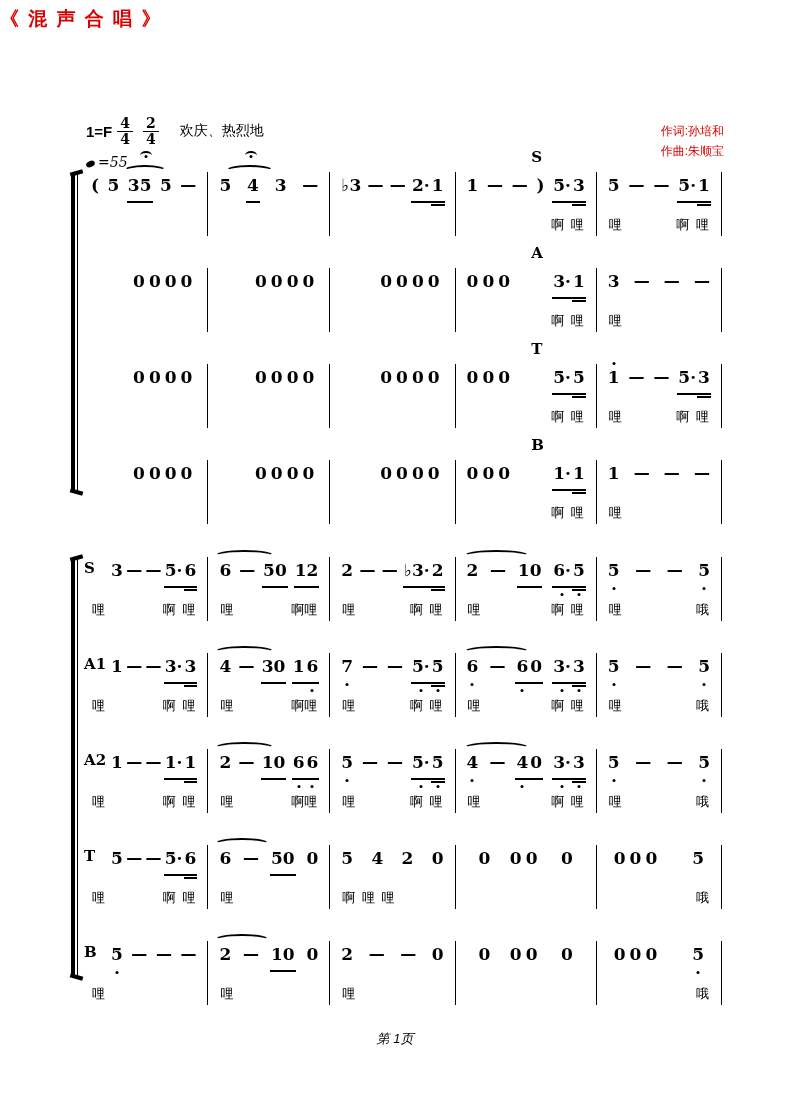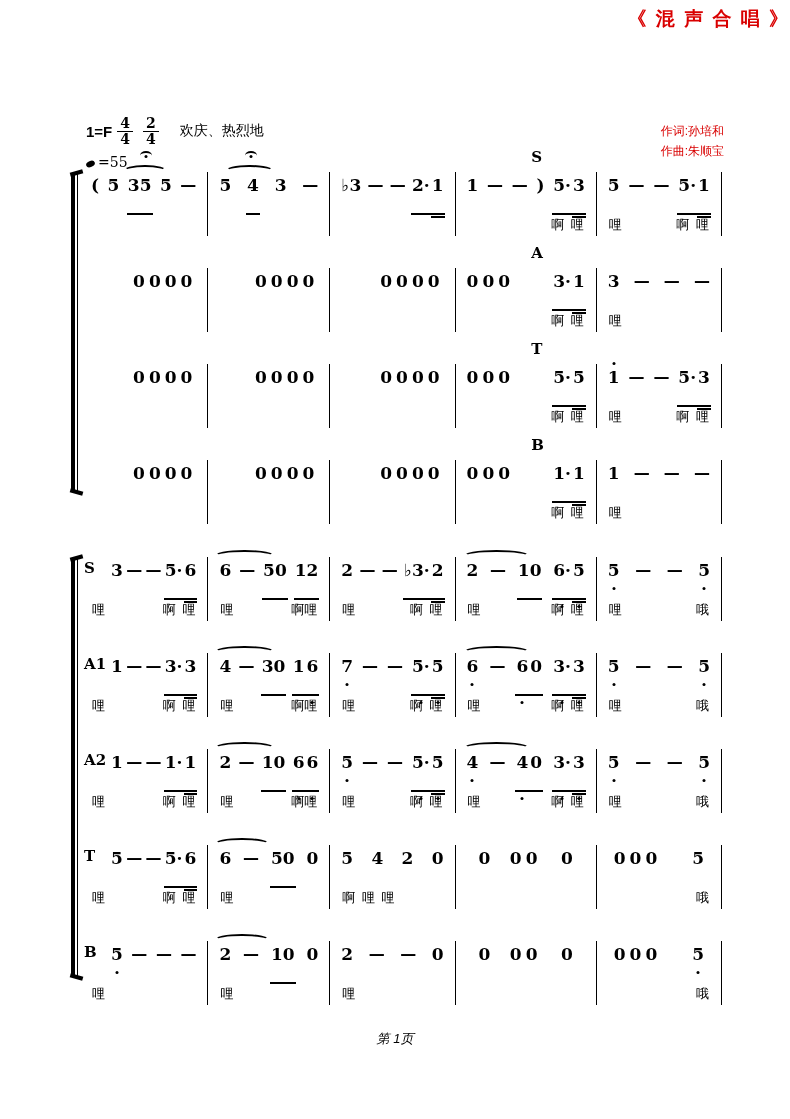--- a/index.html
+++ b/index.html
@@ -1,31 +1,31 @@
 <!DOCTYPE html>
 <html><head>
 <meta charset="utf-8">
 <style>
   html,body{margin:0;padding:0;background:#fff;}
   .page{position:relative;width:790px;height:1119px;background:#ffffff;overflow:hidden;
         font-family:"Liberation Sans",sans-serif;color:var(--ink,#000);}
   .title{padding-top:62px;text-align:center;font-family:"DejaVu Serif",serif;
          font-size:28px;font-weight:bold;letter-spacing:3px;color:var(--accent,#d90000);}
-  .subtitle{margin-top:6px;text-align:right;font-size:19px;font-weight:bold;
+  .subtitle{margin-top:6px;text-align:left;font-size:19px;font-weight:bold;
             letter-spacing:2px;color:var(--accent,#d90000);}
   
   .meta-left{position:absolute;left:86px;top:116px;font-size:14px;}
   .meta-line1{display:flex;align-items:center;font-weight:bold;}
   .key-sig{font-family:Liberation Sans, sans-serif;font-size:15px;}
   .frac{display:inline-block;text-align:center;margin:0 5px;font-family:"DejaVu Serif",serif;
         font-size:14px;line-height:1.05;}
   .frac .n{display:block;border-bottom:1.5px solid #000;padding:0 3px;}
   .frac .d{display:block;padding:0 3px;}
   .expr{margin-left:16px;font-size:14px;font-weight:normal;}
-  .meta-line2{margin-top:8px;font-family:"DejaVu Serif",serif;font-size:14px;}
+  .meta-line2{margin-top:8px;font-family:"DejaVu Serif",serif;font-size:14px;font-style:italic;}
   .notehead{display:inline-block;width:9px;height:6px;background:#000;border-radius:50%;
             transform:rotate(-22deg);margin-right:3px;}
   .credits{position:absolute;right:66px;top:122px;font-size:12px;line-height:1.65;
            color:var(--accent,#d90000);}
   
   .system{position:absolute;left:80px;width:642px;}
   .sys1{top:172px;}
   .sys2{top:557px;}
   .system::before{content:"";position:absolute;left:-9px;width:4px;background:#000;}
   .system::after{content:"";position:absolute;left:-3px;width:1px;background:#000;}
@@ -43,21 +43,21 @@
   .m1{flex:0 0 20%;} .m2{flex:0 0 19%;} .m3{flex:0 0 19.5%;} .m4{flex:0 0 22%;} .m5{flex:0 0 19.5%;}
   .notes{display:flex;justify-content:space-between;align-items:baseline;
          padding:4px 10px 0 10px;height:28px;}
   .notes.one{justify-content:flex-end;}
   .has-label .m1 .notes{padding-left:30px;}
   .grp{display:inline-flex;white-space:nowrap;}
   .cell{position:relative;display:inline-block;font-family:"DejaVu Serif","DejaVu Sans",serif;
         font-weight:bold;font-size:17px;line-height:1.1;padding:0 1px;}
   .cell.sp{letter-spacing:4px;}
   .cell.dash{font-size:16px;}
-  .cell.u1,.cell.u2{border-bottom:2px solid #000;padding-bottom:18px;}
+  .cell.u1,.cell.u2{border-bottom:2px solid #000;padding-bottom:6px;}
   .u2l{position:absolute;left:0;right:0;bottom:-5px;height:2px;background:#000;}
   .da{position:absolute;top:-6px;left:50%;transform:translateX(-50%);
       width:3px;height:3px;border-radius:50%;background:#000;}
   .db{position:absolute;bottom:-10px;left:50%;transform:translateX(-50%);
       width:3px;height:3px;border-radius:50%;background:#000;}
   .voice-mark{position:absolute;top:-24px;left:54%;font-family:"DejaVu Serif",serif;
               font-weight:bold;font-size:15px;}
   .arc{position:absolute;top:-7px;height:12px;border:2px solid transparent;
        border-top:2px solid #000;border-radius:50%;box-sizing:border-box;}
   .fermata{position:absolute;top:-21px;width:12px;height:7px;border-top:2px solid #000;

